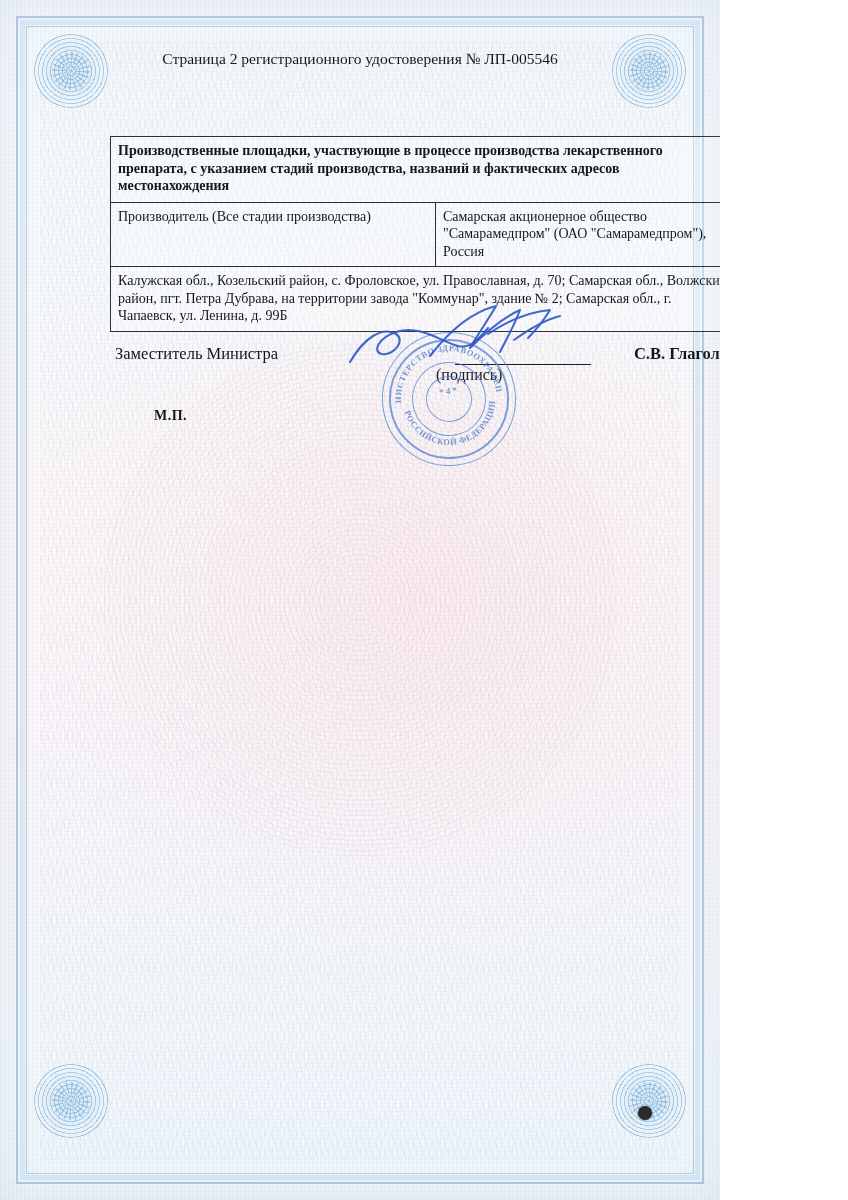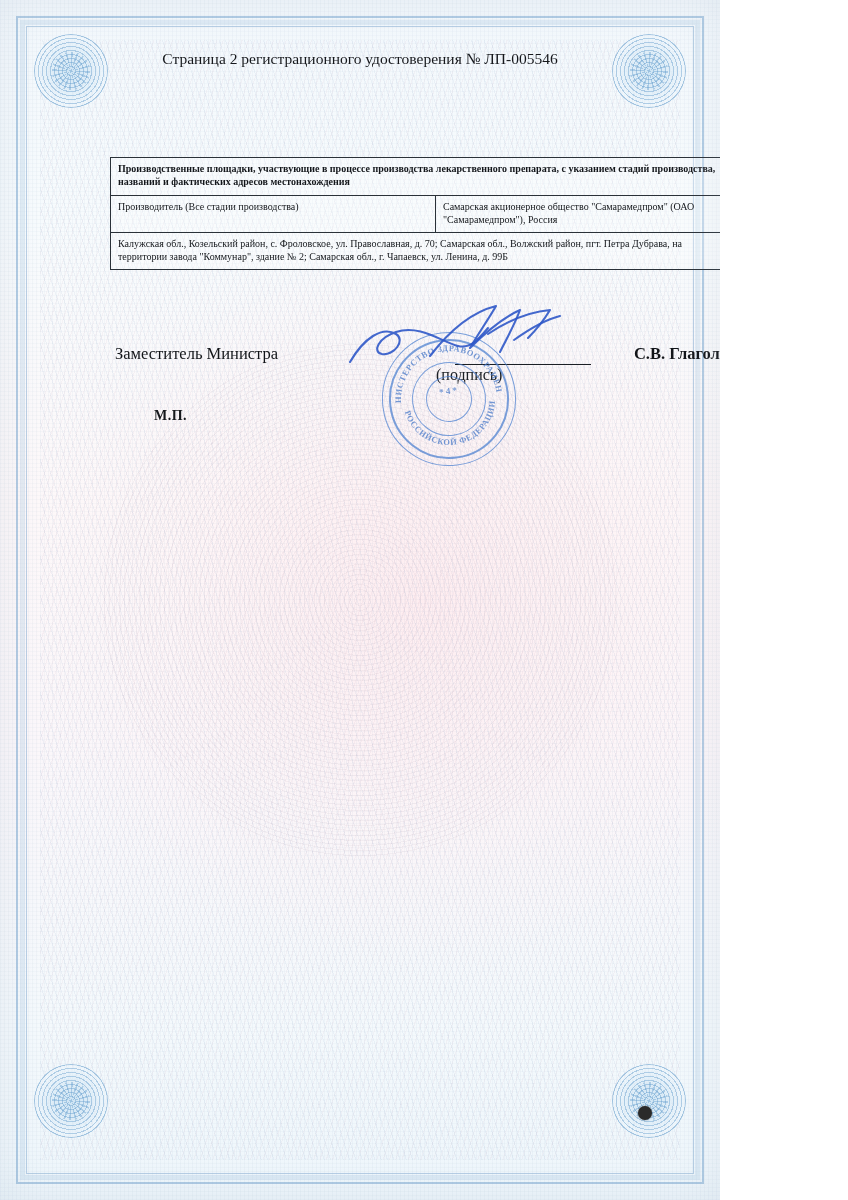--- a/index.html
+++ b/index.html
@@ -143,23 +143,22 @@
 
   
   .doc-table {
     position: absolute;
     left: 110px;
     top: 136px;
     width: 628px;
     border: 1px solid #2a3138;
     border-collapse: collapse;
     background: rgba(255,255,255,0.28);
-    font-size: 10px;
+    font-size: 14px;
     color: #14171b;
-    margin-top: 21px;
   }
   .doc-table td {
     border: 1px solid #2a3138;
     padding: 5px 7px 6px 7px;
     vertical-align: top;
     line-height: 1.25;
   }
   .title-cell {
     font-weight: bold;
     line-height: 1.28;

